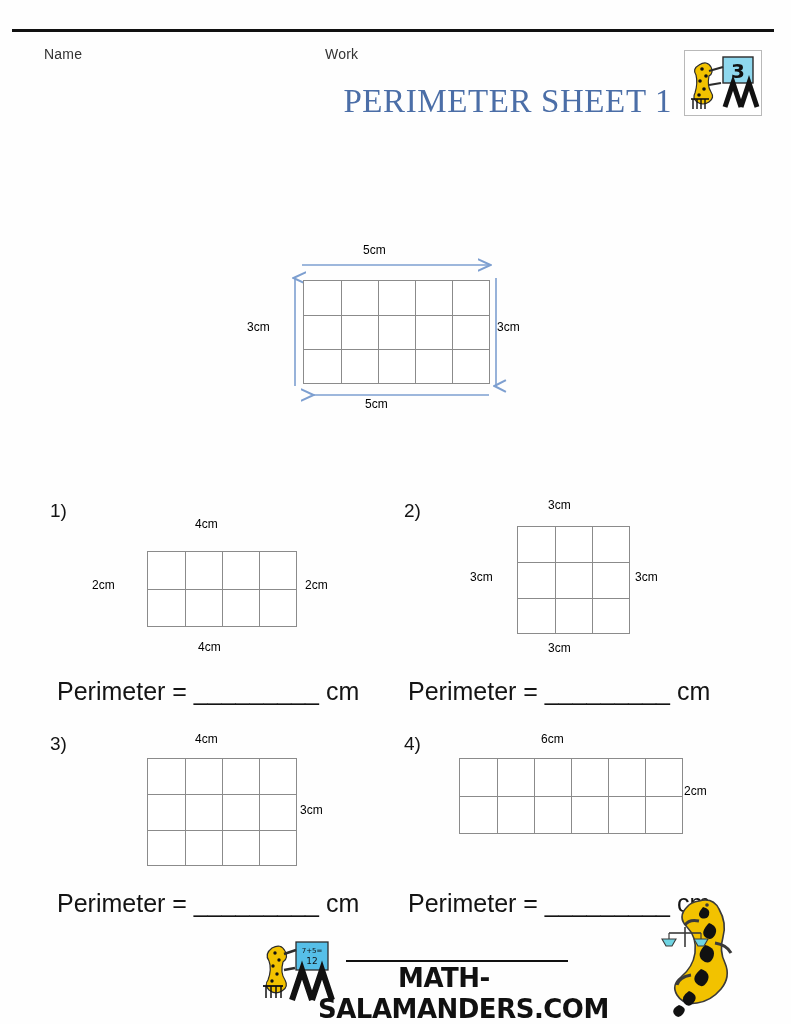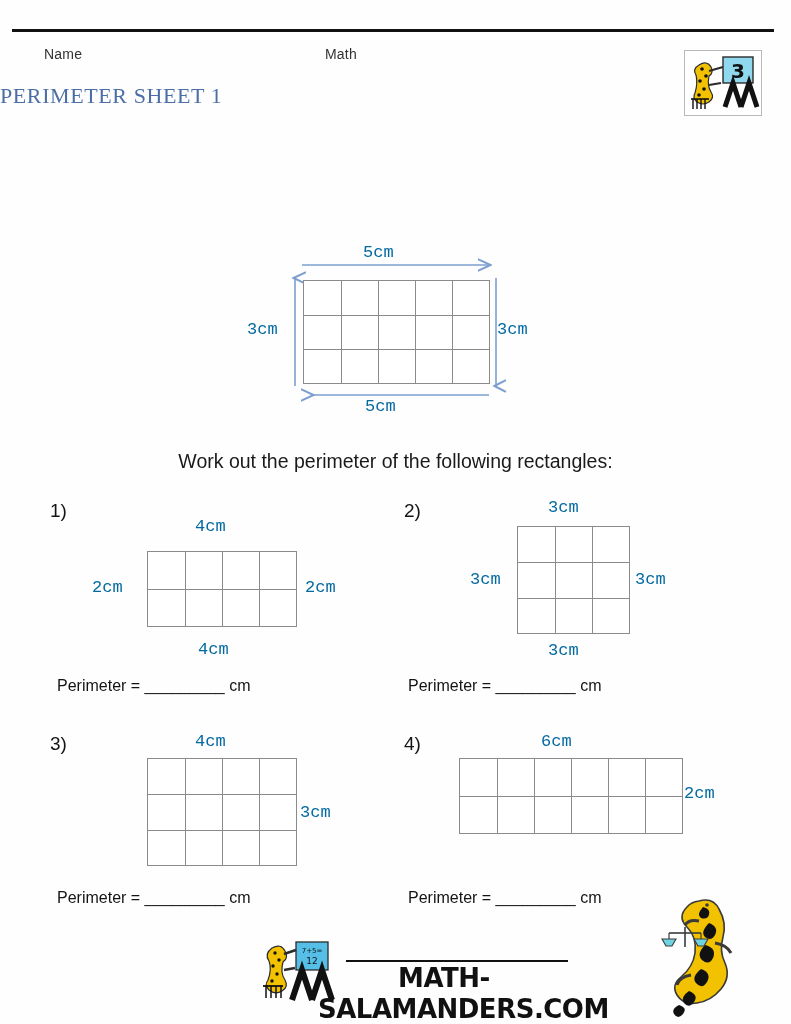--- a/index.html
+++ b/index.html
@@ -46,23 +46,23 @@
     top: 46px;
     font-size: 14px;
     color: #333333;
     letter-spacing: .2px;
   }
   .sheet-title {
     position: absolute;
     left: 0;
     top: 83px;
     width: 672px;
-    text-align: left;
+    text-align: right;
     font-family: "Liberation Serif", serif;
-    font-size: 22px;
+    font-size: 33px;
     color: #4b6ea7;
     letter-spacing: .6px;
   }
 
   
   .logo-box {
     position: absolute;
     left: 684px;
     top: 50px;
     width: 76px;
@@ -97,24 +97,23 @@
   }
   .grid .hline {
     position: absolute;
     left: 0; right: 0;
     height: 0;
     border-top: 1px solid #8b8b8b;
   }
 
   .lab {
     position: absolute;
-    font-size: 17px;
-    color: #0369a1;
+    font-size: 12px;
+    color: #000000;
     white-space: nowrap;
-    font-family: Liberation Mono, monospace;
   }
 
   
   .arrow-svg {
     position: absolute;
     overflow: visible;
   }
 
   
   .workout {
@@ -128,21 +127,21 @@
   }
 
   
   .qnum {
     position: absolute;
     font-size: 19px;
     color: #141414;
   }
   .perim {
     position: absolute;
-    font-size: 16px;
+    font-size: 25px;
     color: #141414;
     white-space: pre;
   }
 
   
   .footer-logo {
     position: absolute;
     left: 258px;
     top: 938px;
     width: 310px;
@@ -189,21 +188,21 @@
   }
 </style>
 </head>
 <body>
 
 <div class="page">
 
   <div class="top-rule"></div>
 
   <div class="hdr-name">Name</div>
-  <div class="hdr-date">Math</div>
+  <div class="hdr-date">Work</div>
   <div class="sheet-title">PERIMETER SHEET 1</div>
 
   <div class="logo-box">
     <svg width="76" height="64" viewBox="0 0 76 64">
 
       <rect x="38" y="6" width="30" height="26" fill="#8fd8ee" stroke="#2b2b2b" stroke-width="1.4"></rect>
       <text x="53" y="27" font-family="DejaVu Sans, sans-serif" font-size="20" font-weight="bold" fill="#111111" text-anchor="middle">3</text>
 
       <path d="M40 56 L48 32 L56 56 M56 56 L64 32 L72 56" stroke="#111111" stroke-width="5" fill="none"></path>
 
@@ -258,21 +257,20 @@
 
   <div class="grid" id="grid-example" style="left:303px; top:280px; width:185px; height:102px;">
       <div class="vline" style="left: 37px;"></div>
       <div class="vline" style="left: 74px;"></div>
       <div class="vline" style="left: 111px;"></div>
       <div class="vline" style="left: 148px;"></div>
       <div class="hline" style="top: 34px;"></div>
       <div class="hline" style="top: 68px;"></div>
     </div>
 
-  <div class="workout">Work out the perimeter of the following rectangles:</div>
 
   <div class="qnum" style="left:50px; top:500px;">1)</div>
   <div class="lab" style="left:195px; top:517px;">4cm</div>
   <div class="lab" style="left:92px; top:578px;">2cm</div>
   <div class="lab" style="left:305px; top:578px;">2cm</div>
   <div class="lab" style="left:198px; top:640px;">4cm</div>
   <div class="grid" id="grid-p1" style="left:147px; top:551px; width:148px; height:74px;">
       <div class="vline" style="left: 37px;"></div>
       <div class="vline" style="left: 74px;"></div>
       <div class="vline" style="left: 111px;"></div>

